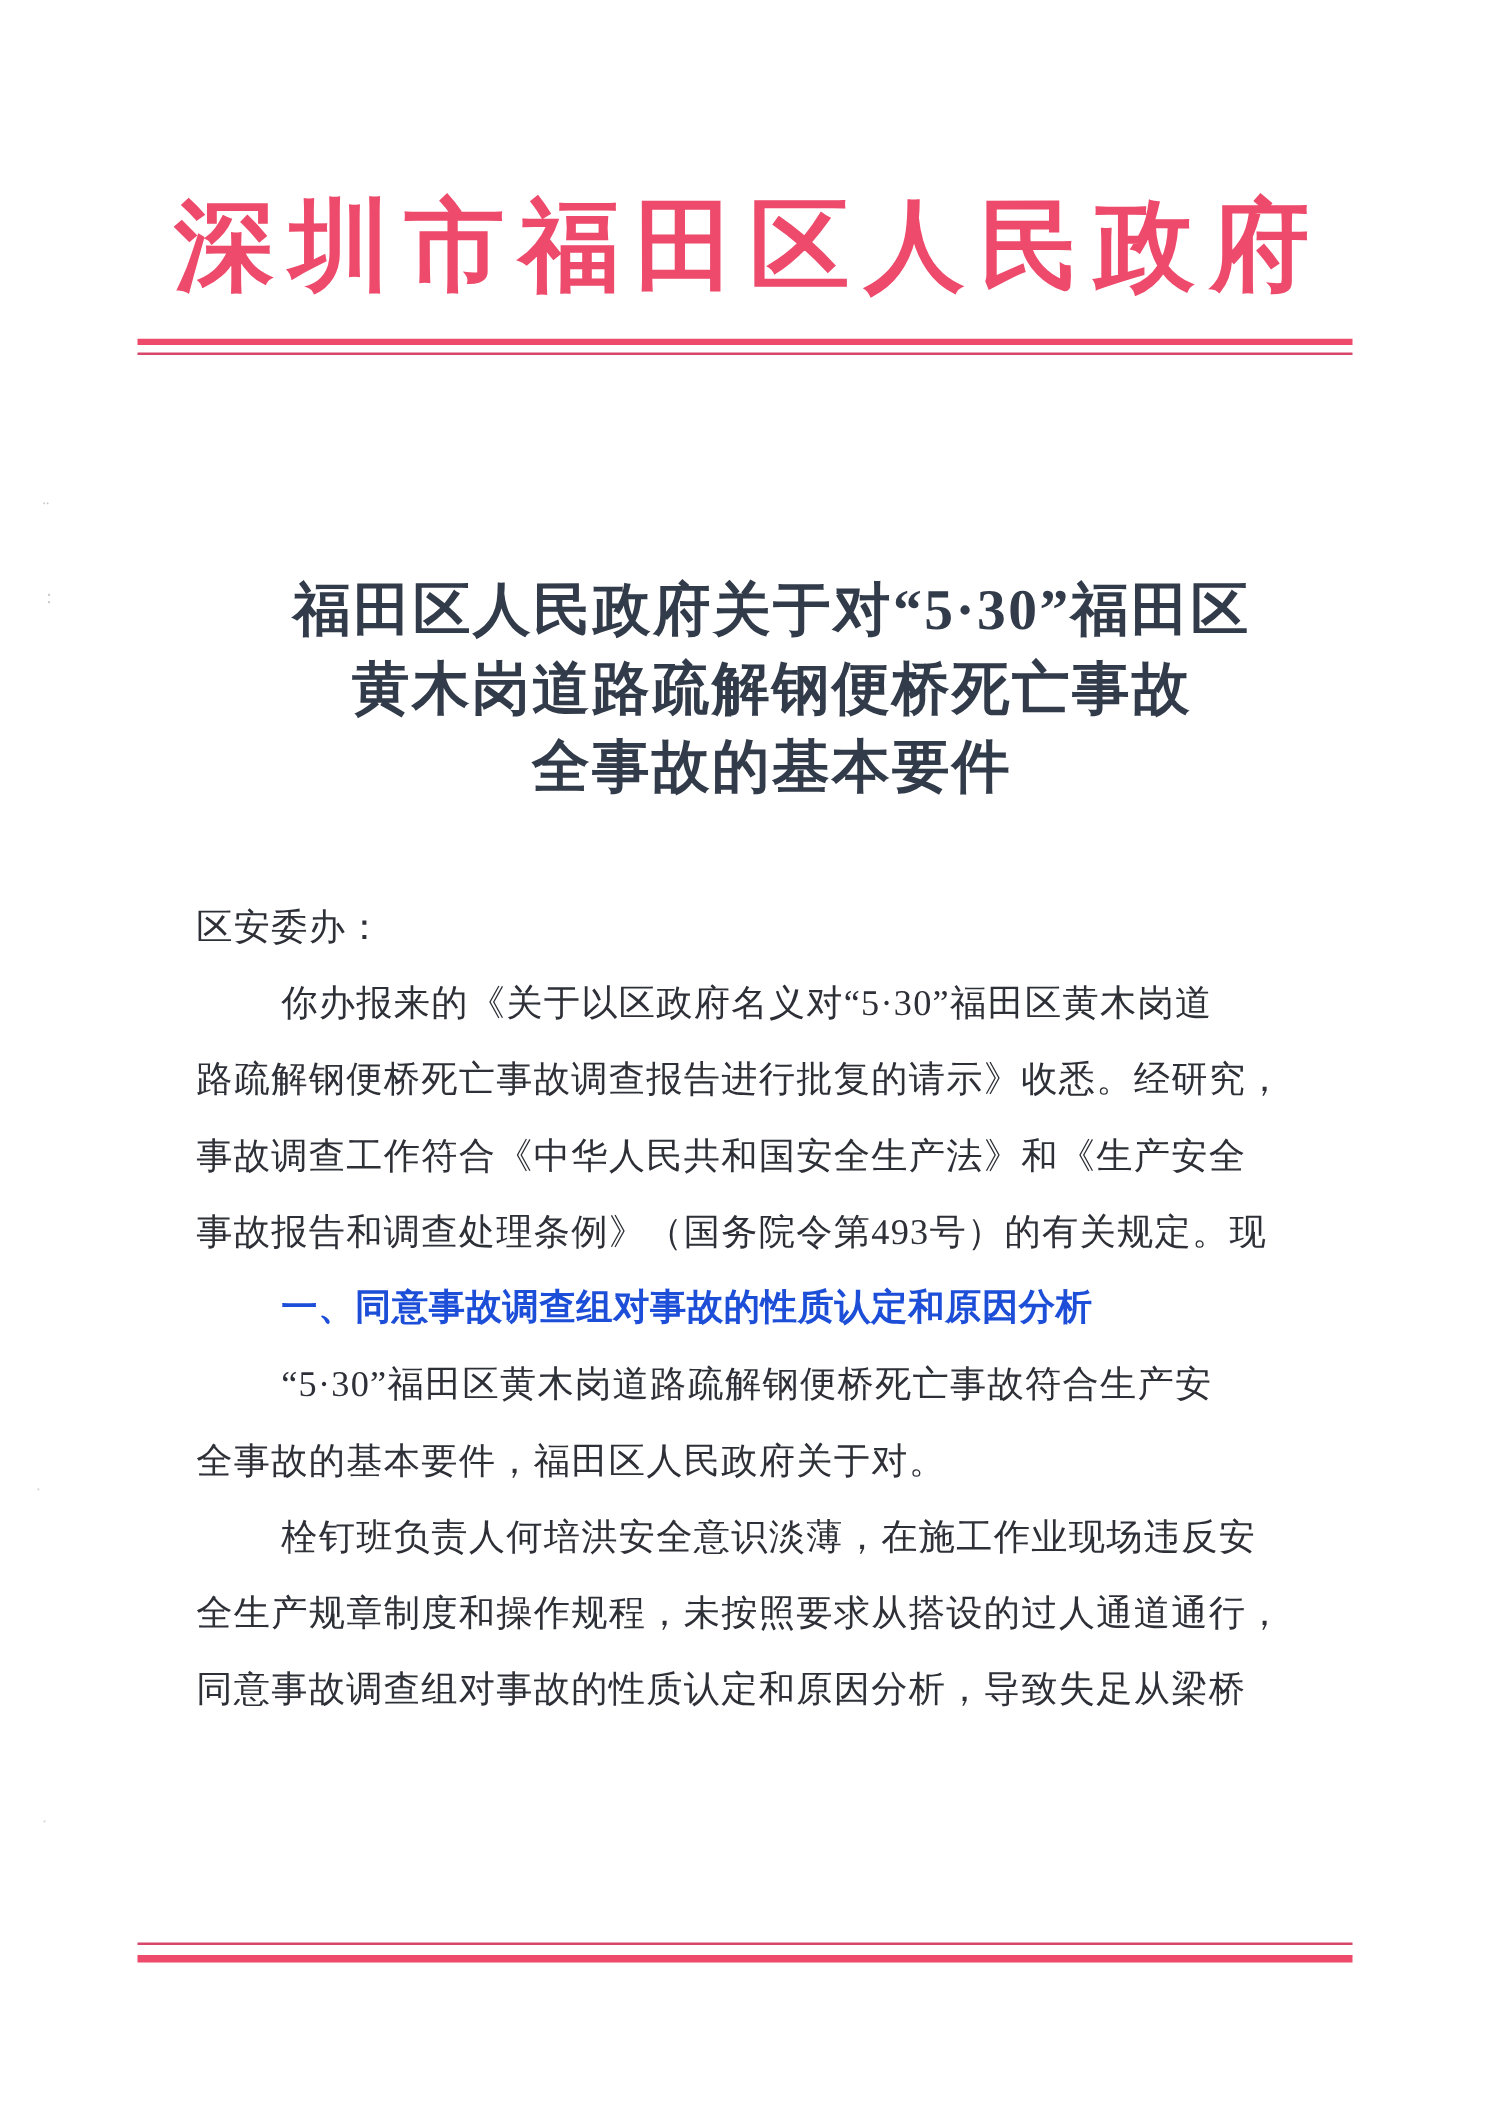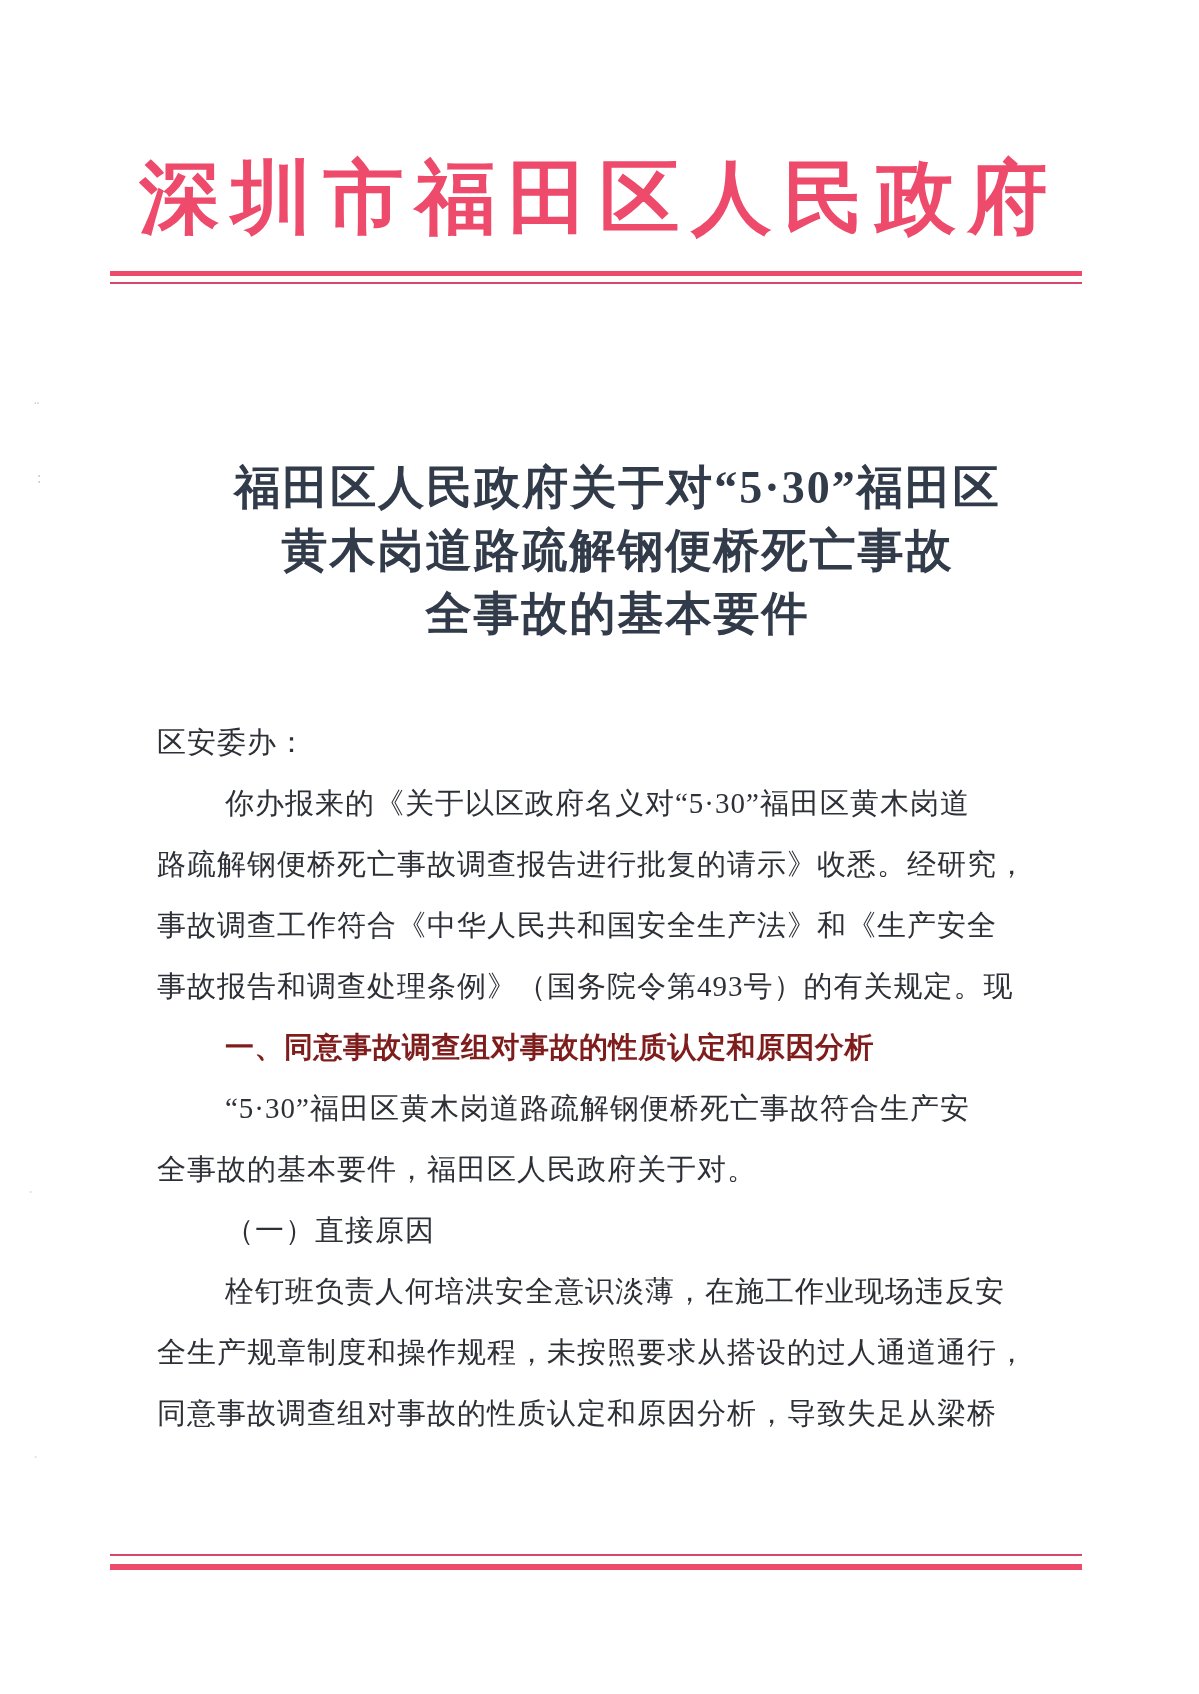--- a/index.html
+++ b/index.html
@@ -78,23 +78,23 @@
     line-height: 61px;
     color: var(--body-color);
     letter-spacing: 1px;
   }
   .doc-body .line {
     white-space: nowrap;
     height: 61px;
   }
   .doc-body .line.indent { padding-left: 68px; }
   .doc-body .line.heading {
-    font-family: Liberation Sans, sans-serif;
+    font-family: Liberation Mono, monospace;
     font-weight: bold;
-    color: #7f1d1d;
+    color: #1d4ed8;
     letter-spacing: 0.5px;
   }
 
   
   .speck {
     position: absolute;
     color: #9aa0a6;
     opacity: 0.55;
     font-size: 16px;
     line-height: 16px;
@@ -123,21 +123,20 @@
 
   <div class="doc-body">
     <div class="line">区安委办：</div>
     <div class="line indent">你办报来的《关于以区政府名义对“5·30”福田区黄木岗道</div>
     <div class="line">路疏解钢便桥死亡事故调查报告进行批复的请示》收悉。经研究，</div>
     <div class="line">事故调查工作符合《中华人民共和国安全生产法》和《生产安全</div>
     <div class="line">事故报告和调查处理条例》（国务院令第493号）的有关规定。现</div>
     <div class="line indent heading">一、同意事故调查组对事故的性质认定和原因分析</div>
     <div class="line indent">“5·30”福田区黄木岗道路疏解钢便桥死亡事故符合生产安</div>
     <div class="line">全事故的基本要件，福田区人民政府关于对。</div>
-    <div class="line indent">（一）直接原因</div>
     <div class="line indent">栓钉班负责人何培洪安全意识淡薄，在施工作业现场违反安</div>
     <div class="line">全生产规章制度和操作规程，未按照要求从搭设的过人通道通行，</div>
     <div class="line">同意事故调查组对事故的性质认定和原因分析，导致失足从梁桥</div>
   </div>
 
   <div class="rule footer-thin"></div>
   <div class="rule footer-thick"></div>
 
   <div class="speck s1">¨</div>
   <div class="speck s2">:</div>

